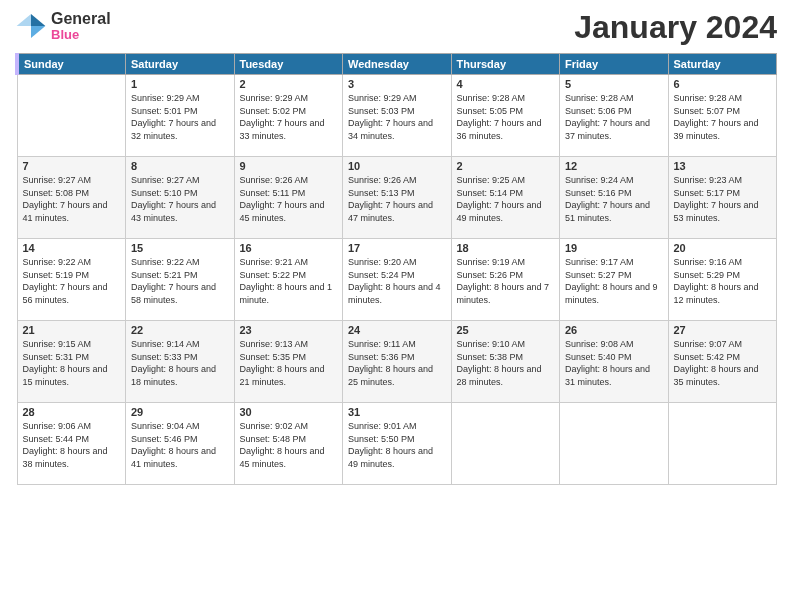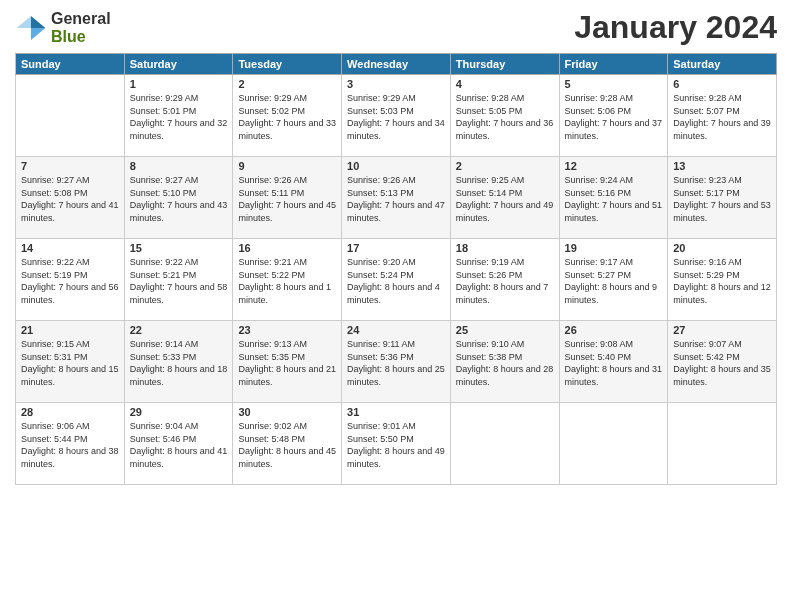--- a/index.html
+++ b/index.html
@@ -30,23 +30,23 @@
       display: flex;
       flex-direction: column;
       line-height: 1.1;
     }
     .logo-general {
       font-size: 16px;
       font-weight: bold;
       color: #333;
     }
     .logo-blue {
-      font-size: 16px;
-      font-weight: bold;
-      color: #4d7c0f;
+      font-size: 13px;
+      font-weight: bold;
+      color: #ec4899;
     }
     .logo-icon {
       width: 32px;
       height: 32px;
     }
     .title-block {
       text-align: right;
     }
     .title-month {
       font-size: 32px;
@@ -92,21 +92,21 @@
       font-size: 9px;
       line-height: 1.4;
       color: #333;
     }
     tr:nth-child(even) td {
       background-color: #f5f5f5;
     }
     tr:nth-child(odd) td {
       background-color: #ffffff;
     }
-    th:first-child { border-left: 1px solid #c4b5fd; }
+    th:first-child { border-left: 4px solid #c4b5fd; }
   </style>
 </head>
 <body>
 
 <div class="page">
   <div class="header">
     <div class="logo">
       <svg class="logo-icon" viewBox="0 0 40 40">
         <polygon points="20,5 38,20 20,20" fill="#2471a3"></polygon>
         <polygon points="20,20 38,20 20,35" fill="#5dade2"></polygon>

